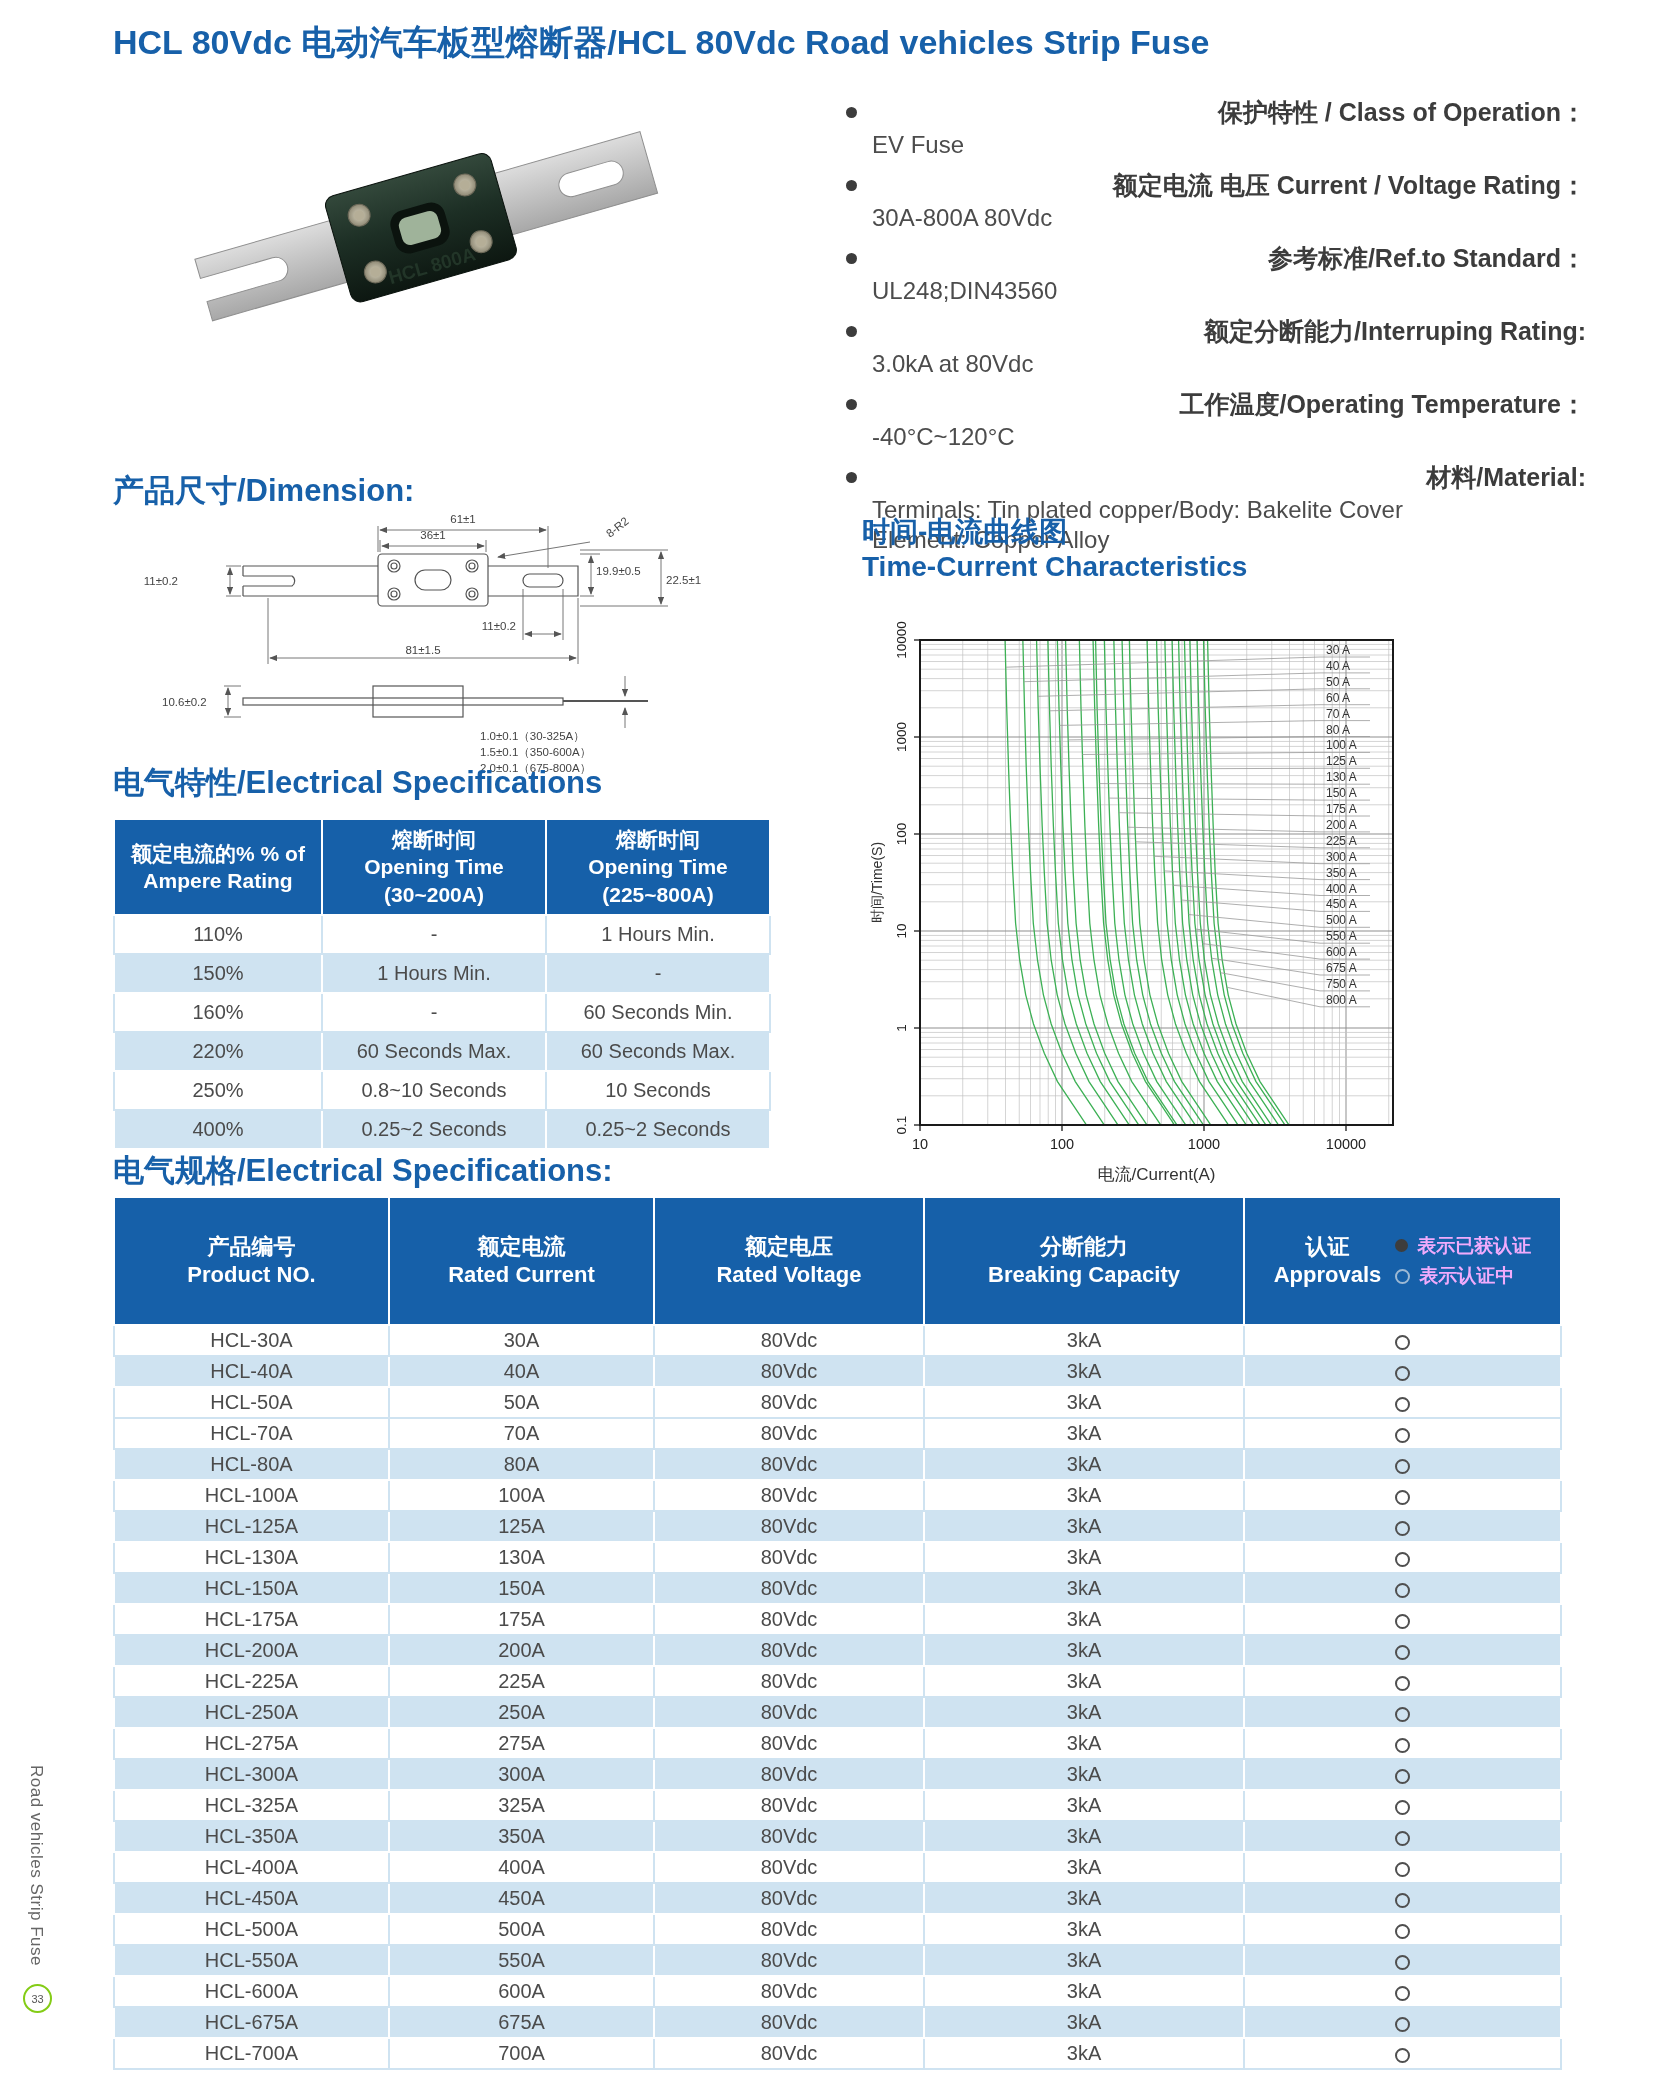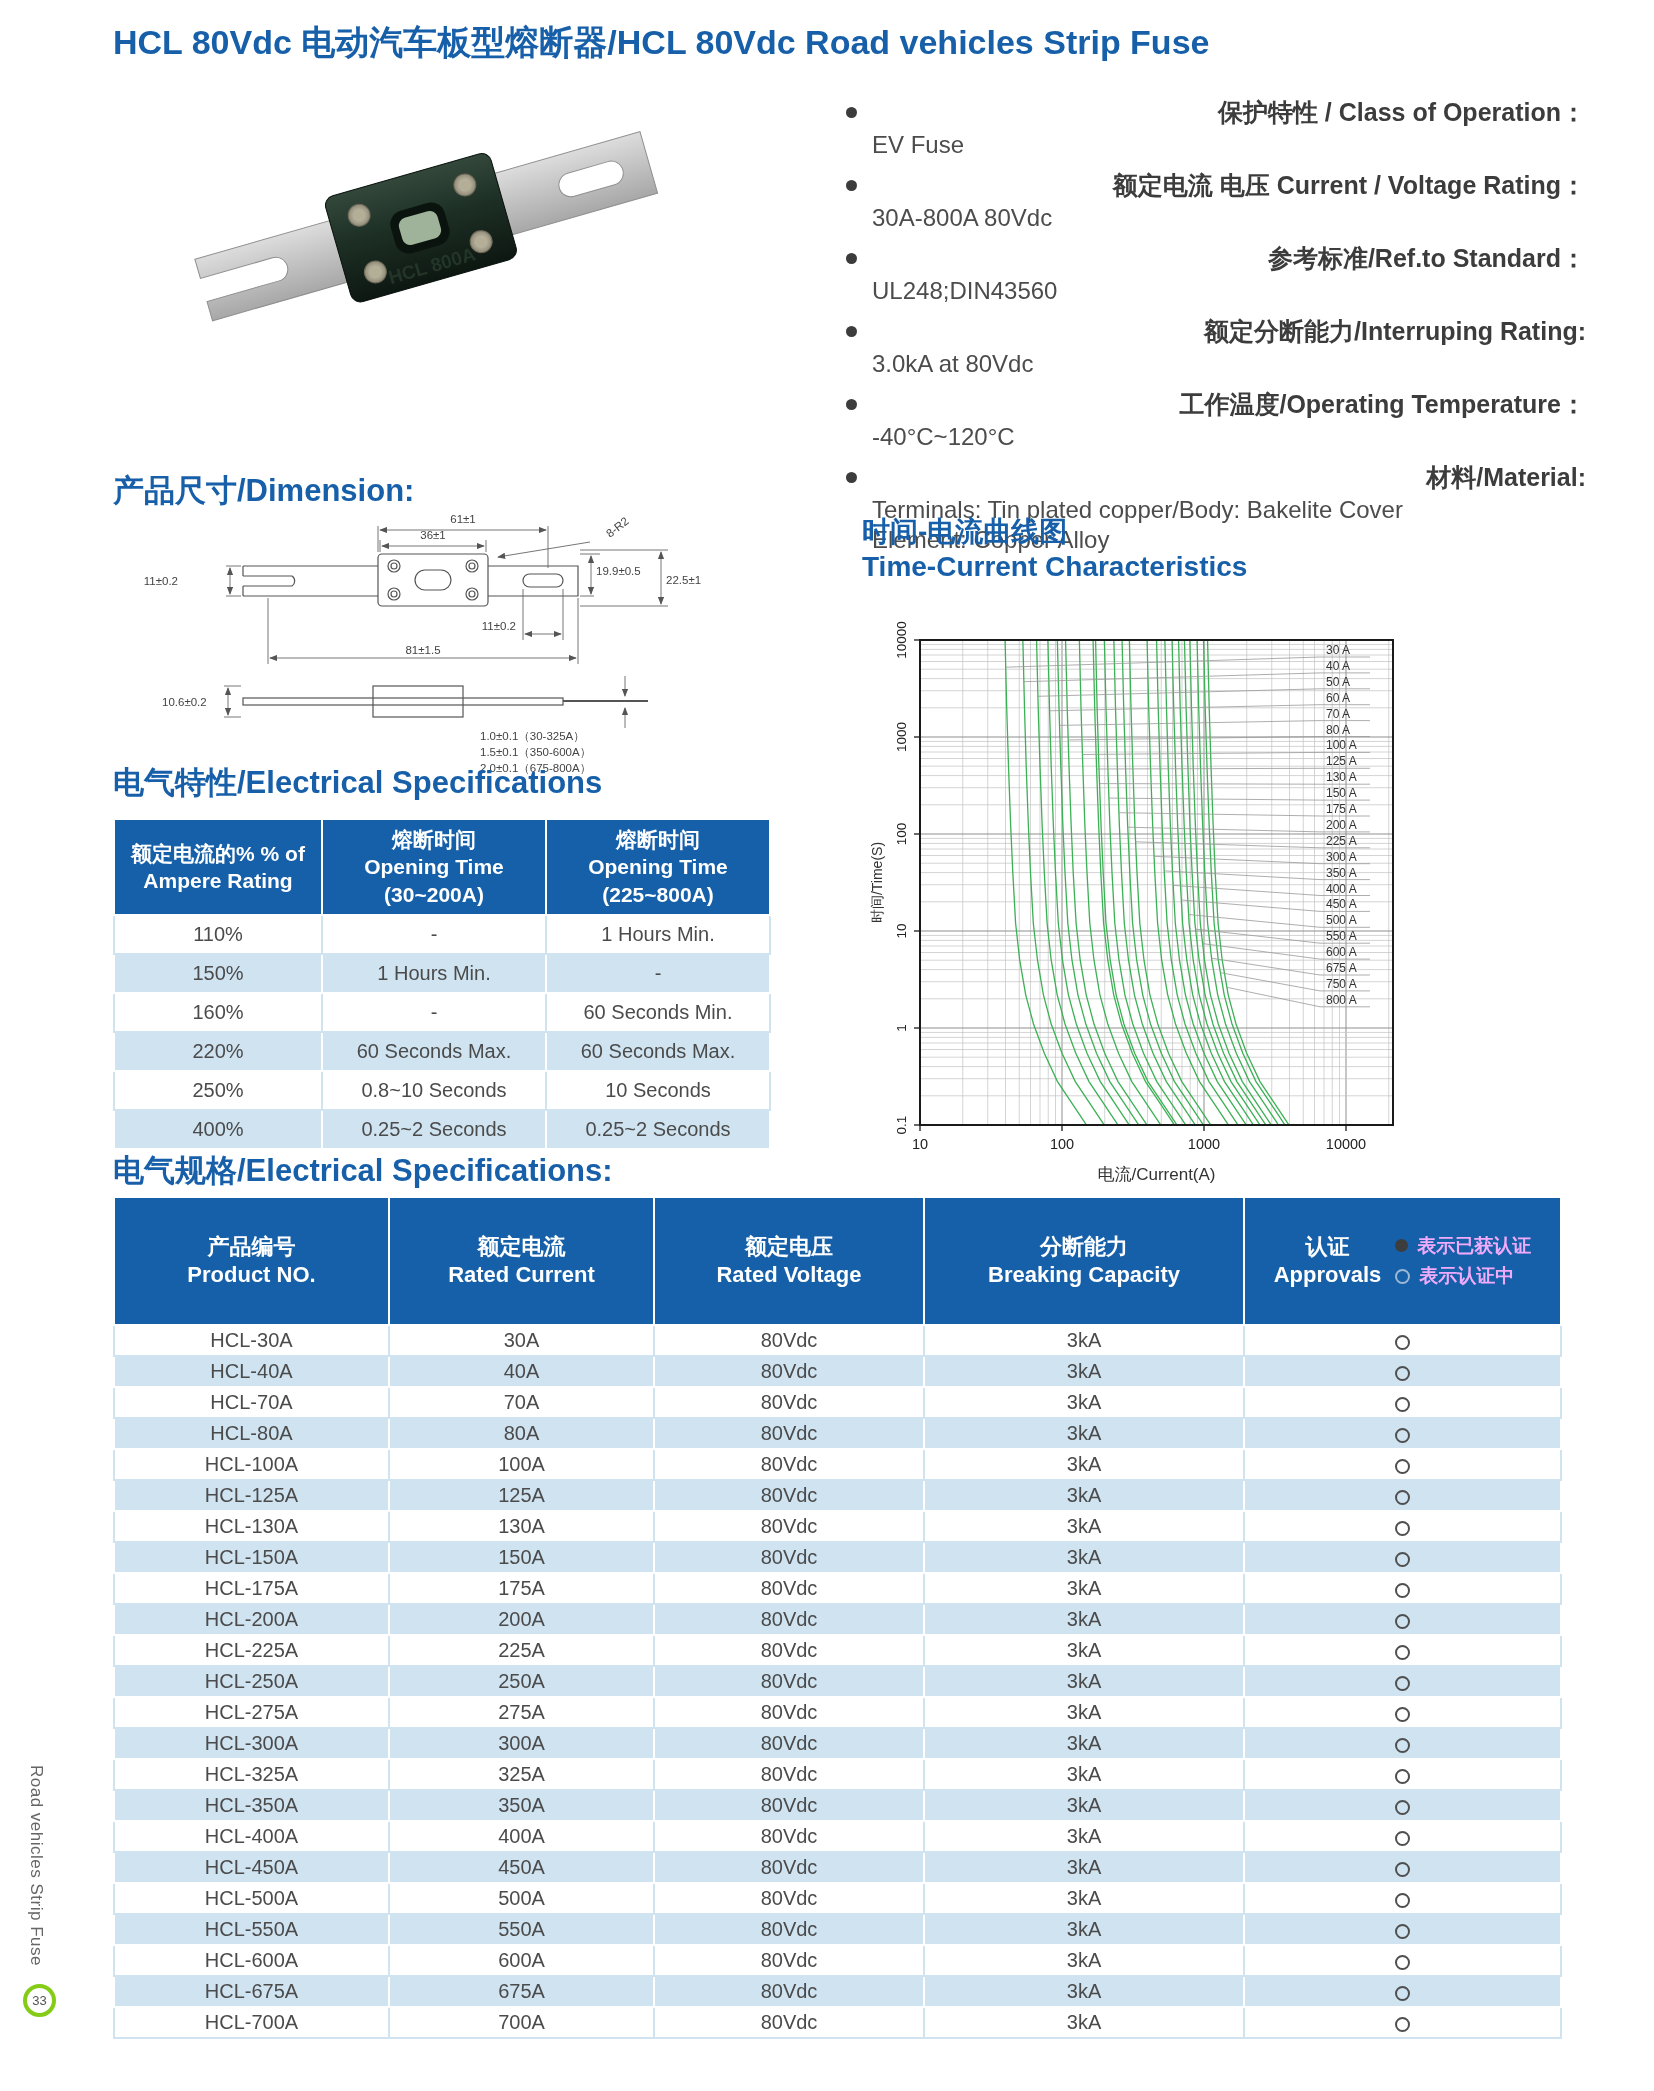--- a/index.html
+++ b/index.html
@@ -33,22 +33,22 @@
   .spec-table td{height:29px;text-align:center;font-size:20px;color:#4b4b4b;border:2px solid #cfe3f1;background:#fff;padding:0;}
   .spec-table tr.alt td{background:#cfe3f1;border-color:#ffffff;}
   .appr-th{display:flex;align-items:center;justify-content:center;gap:14px;}
   .leg{display:flex;flex-direction:column;gap:6px;align-items:flex-start;}
   .leg-row{display:flex;align-items:center;gap:9px;font-size:19px;font-weight:bold;color:#f0abfc;white-space:nowrap;}
   .sym-filled{width:13px;height:13px;border-radius:50%;background:#3d3d3d;flex:none;}
   .sym-open{width:11px;height:11px;border-radius:50%;border:2px solid #9db9d4;flex:none;}
   .ring{display:inline-block;width:11px;height:11px;border:2px solid #4f4f4f;border-radius:50%;vertical-align:middle;}
 
   .side-label{position:absolute;left:26px;top:1765px;writing-mode:vertical-rl;font-size:17px;color:#666;letter-spacing:.5px;}
-  .page-circle{position:absolute;left:23px;top:1984px;width:25px;height:25px;border:4px solid #84cc16;border-radius:50%;
-               display:flex;align-items:center;justify-content:center;font-size:13px;color:#555;}
+  .page-circle{position:absolute;left:23px;top:1984px;width:25px;height:25px;border:2px solid #84cc16;border-radius:50%;
+               display:flex;align-items:center;justify-content:center;font-size:11px;color:#555;}
 
   svg text{font-family:"Liberation Sans",sans-serif;}
   .dimtxt{font-size:11.5px;fill:#444;}
 </style>
 </head>
 <body>
 
 <div class="page">
 
   <div class="headline">HCL 80Vdc 电动汽车板型熔断器/HCL 80Vdc Road vehicles Strip Fuse</div>
@@ -489,20 +489,27 @@
           <td><span class="ring"></span></td>
         </tr>
         <tr class="alt">
           <td>HCL-40A</td>
           <td>40A</td>
           <td>80Vdc</td>
           <td>3kA</td>
           <td><span class="ring"></span></td>
         </tr>
         <tr>
+          <td>HCL-50A</td>
+          <td>50A</td>
+          <td>80Vdc</td>
+          <td>3kA</td>
+          <td><span class="ring"></span></td>
+        </tr>
+        <tr>
           <td>HCL-70A</td>
           <td>70A</td>
           <td>80Vdc</td>
           <td>3kA</td>
           <td><span class="ring"></span></td>
         </tr>
         <tr class="alt">
           <td>HCL-80A</td>
           <td>80A</td>
           <td>80Vdc</td>

